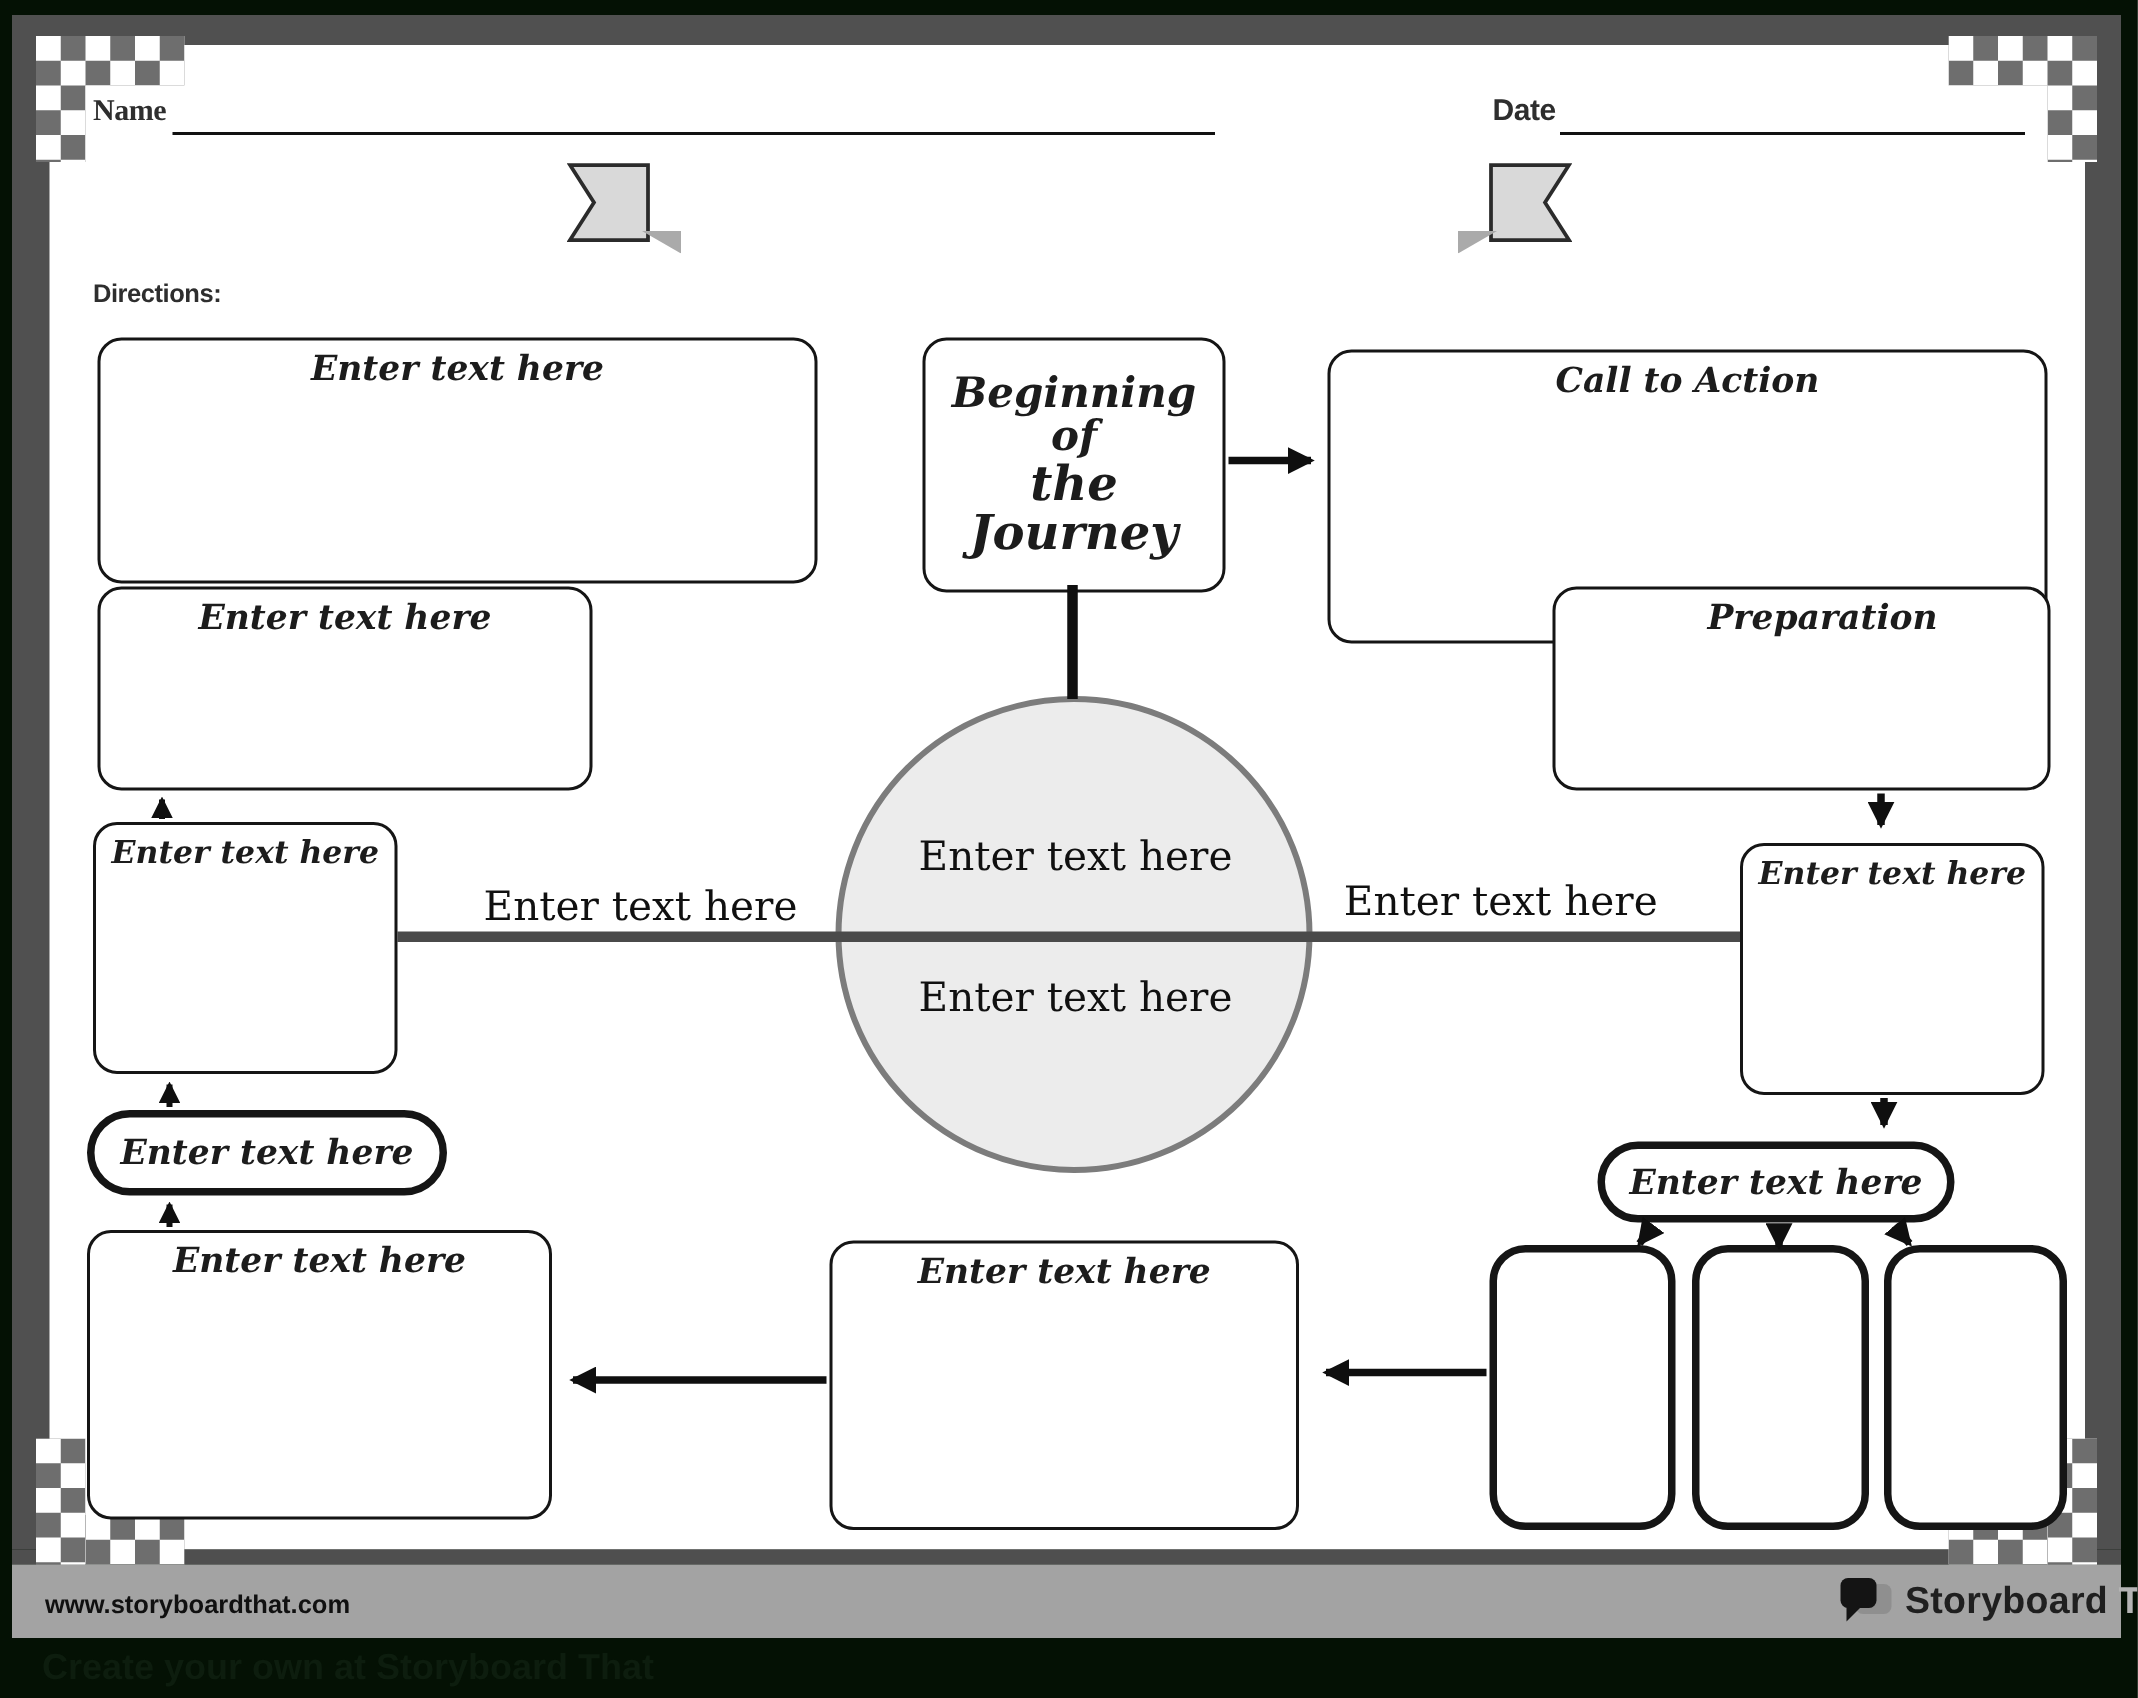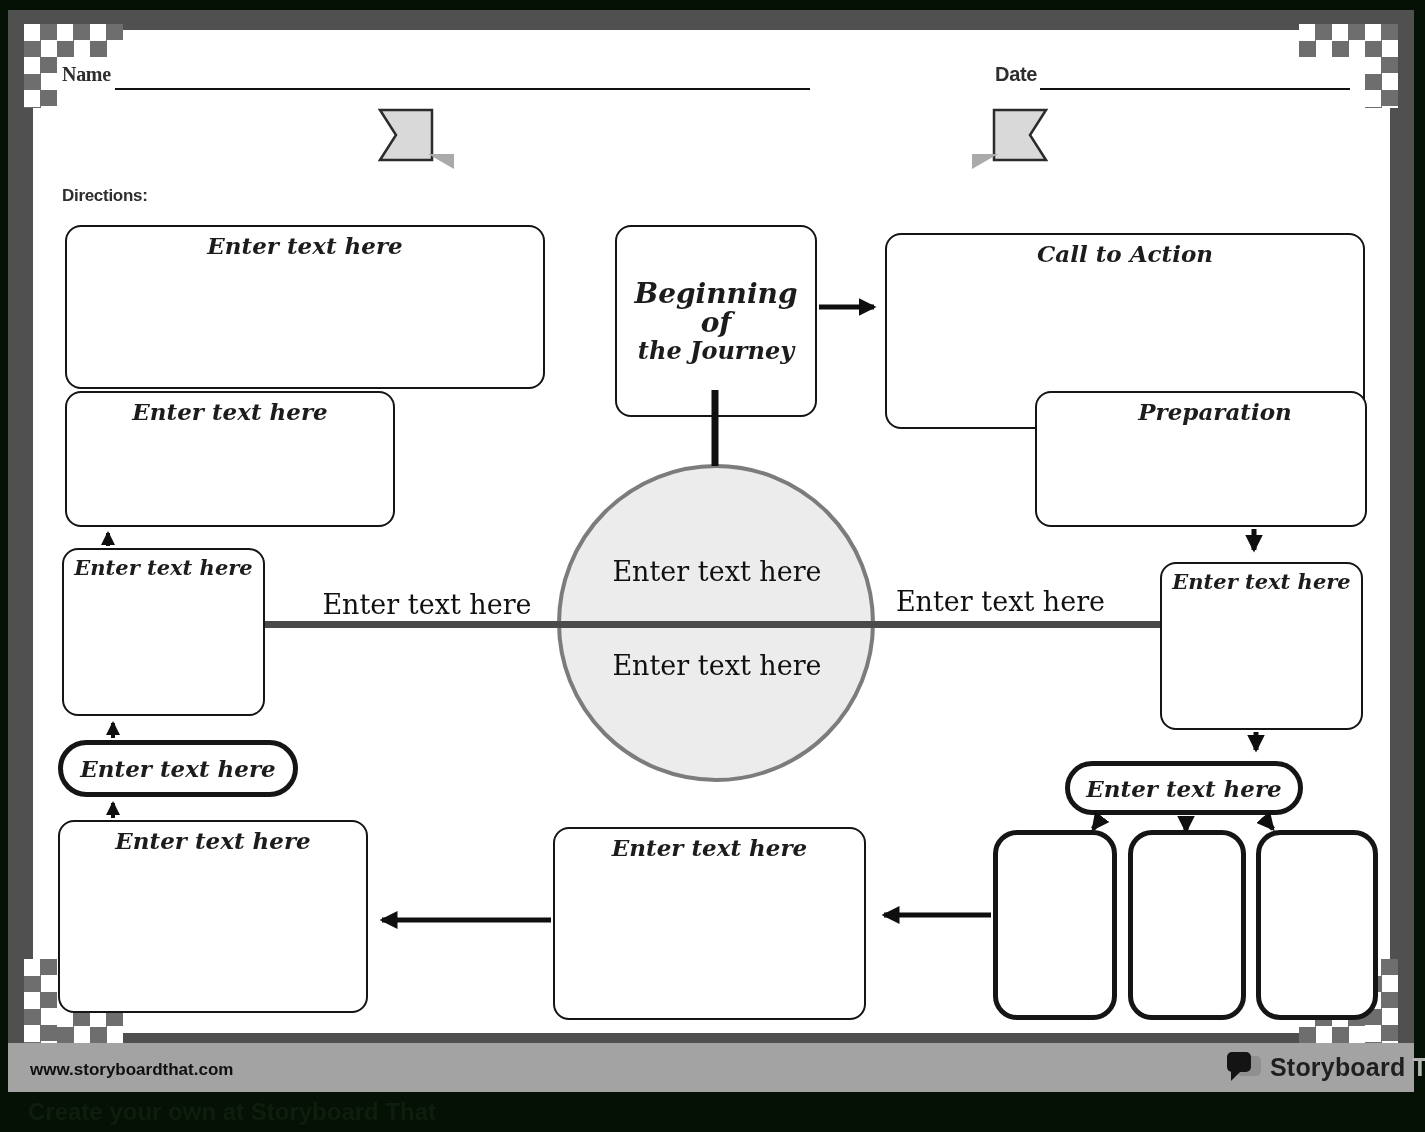--- a/index.html
+++ b/index.html
@@ -79,23 +79,23 @@
   <div class="ribbon-fold" style="left:972px;top:154px;width:26px;height:15px;clip-path:polygon(0 0,100% 0,0 100%);"></div>
 
   <span class="ui-label" style="left:62px;top:186px;font-size:17px;">Directions:</span>
 
   <div class="box" style="left:65px;top:225px;width:480px;height:164px;">
     <span class="script box-label">Enter text here</span>
   </div>
   <div class="box" style="left:65px;top:391px;width:330px;height:136px;">
     <span class="script box-label">Enter text here</span>
   </div>
-  <div class="box center-flex" style="left:615px;top:225px;width:202px;height:192px;">
+  <div class="box center-flex" style="left:615px;top:225px;width:202px;height:170px;">
     <span class="script" style="font-size:28px;line-height:1.05;">Beginning of</span>
-    <span class="script" style="font-size:24px;line-height:1.05;">the Journey</span>
+    <span class="script" style="font-size:32px;line-height:1.05;">the Journey</span>
   </div>
   <div class="box" style="left:885px;top:233px;width:480px;height:196px;">
     <span class="script box-label">Call to Action</span>
   </div>
   <div class="box" style="left:1035px;top:391px;width:332px;height:136px;padding-left:28px;">
     <span class="script box-label">Preparation</span>
   </div>
   <div class="box" style="left:62px;top:548px;width:203px;height:168px;">
     <span class="script box-label" style="font-size:21px;">Enter text here</span>
   </div>

